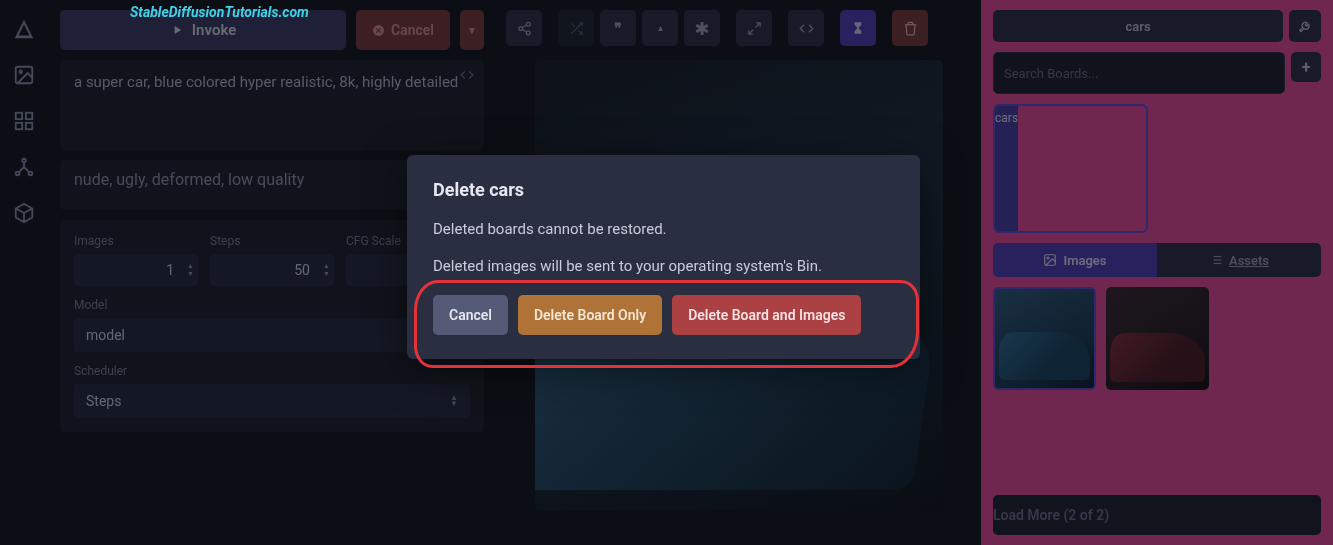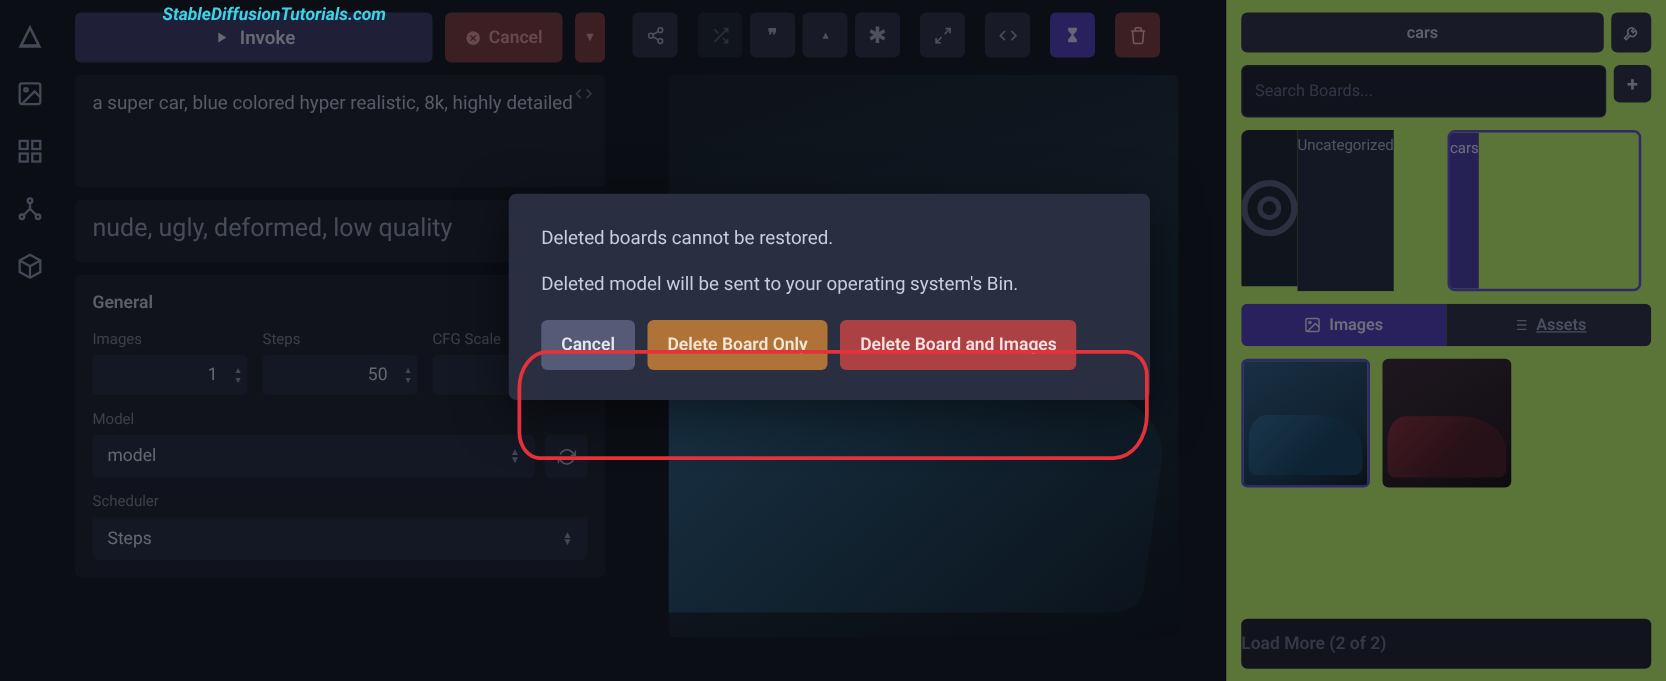--- a/index.html
+++ b/index.html
@@ -108,21 +108,21 @@
       position: absolute;
       top: 8px;
       right: 10px;
       color: #6a6e82;
     }
     .neg-prompt {
       background: #191c27;
       border-radius: 5px;
       padding: 10px 14px;
       min-height: 50px;
-      font-size: 20px;
+      font-size: 16px;
       color: #9298af;
     }
     .section-general {
       background: #191c27;
       border-radius: 5px;
       padding: 14px;
     }
     .section-title {
       font-size: 14px;
       color: #c0c4d4;
@@ -250,21 +250,21 @@
       bottom: 20px;
       width: 420px;
       height: 180px;
       background: linear-gradient(135deg, #2d5f80 0%, #1c3d54 50%, #0f1e2b 100%);
       border-radius: 30px 80px 20px 20px / 40px 60px 20px 20px;
       transform: skewX(-8deg);
     }
     
     .right-panel {
       width: 352px;
-      background: #bef264;
+      background: #ec4899;
       padding: 10px 12px;
       display: flex;
       flex-direction: column;
       gap: 10px;
     }
     .board-header {
       display: flex;
       gap: 6px;
     }
     .board-title-btn {
@@ -592,21 +592,20 @@
           </svg>
         </span>
       <span>a super car, blue colored hyper realistic, 8k, highly detailed</span>
     </div>
 
     <div class="neg-prompt">
       <span>nude, ugly, deformed, low quality</span>
     </div>
 
     <div class="section-general">
-      <div class="section-title">General</div>
       <div class="param-row">
         <div class="param-group">
           <div class="param-label">Images</div>
           <div class="number-input">
             <span>1</span>
             <div class="spinner">
                 <span>▲</span>
                 <span>▼</span>
               </div>
           </div>
@@ -750,26 +749,20 @@
           </span>
         </div>
     </div>
     <div class="search-row">
       <input class="search-input" placeholder="Search Boards..." style="">
       <div class="add-btn">
           <span>+</span>
         </div>
     </div>
     <div class="boards-grid">
-      <div class="board-card">
-        <div class="board-thumb">
-            <div class="target-icon"></div>
-          </div>
-        <div class="board-label">Uncategorized</div>
-      </div>
       <div class="board-card selected">
         <div class="board-thumb car">
           <div class="auto-badge">AUTO</div>
         </div>
         <div class="board-label">cars</div>
       </div>
     </div>
     <div class="tabs">
       <div class="tab active">
         <span>
@@ -800,21 +793,22 @@
       <div class="thumb red"></div>
     </div>
     <div class="load-more">
         <span>Load More (2 of 2)</span>
       </div>
   </div>
 </div>
 
 <div class="dim"></div>
 <div class="modal">
+  <h2>Delete cars</h2>
   <p>Deleted boards cannot be restored.</p>
-  <p>Deleted model will be sent to your operating system's Bin.</p>
+  <p>Deleted images will be sent to your operating system's Bin.</p>
   <div class="modal-actions">
     <div class="modal-btn cancel">Cancel</div>
     <div class="modal-btn warn">Delete Board Only</div>
     <div class="modal-btn danger">Delete Board and Images</div>
   </div>
 </div>
 <div class="annot"></div>
 
 </body></html>

